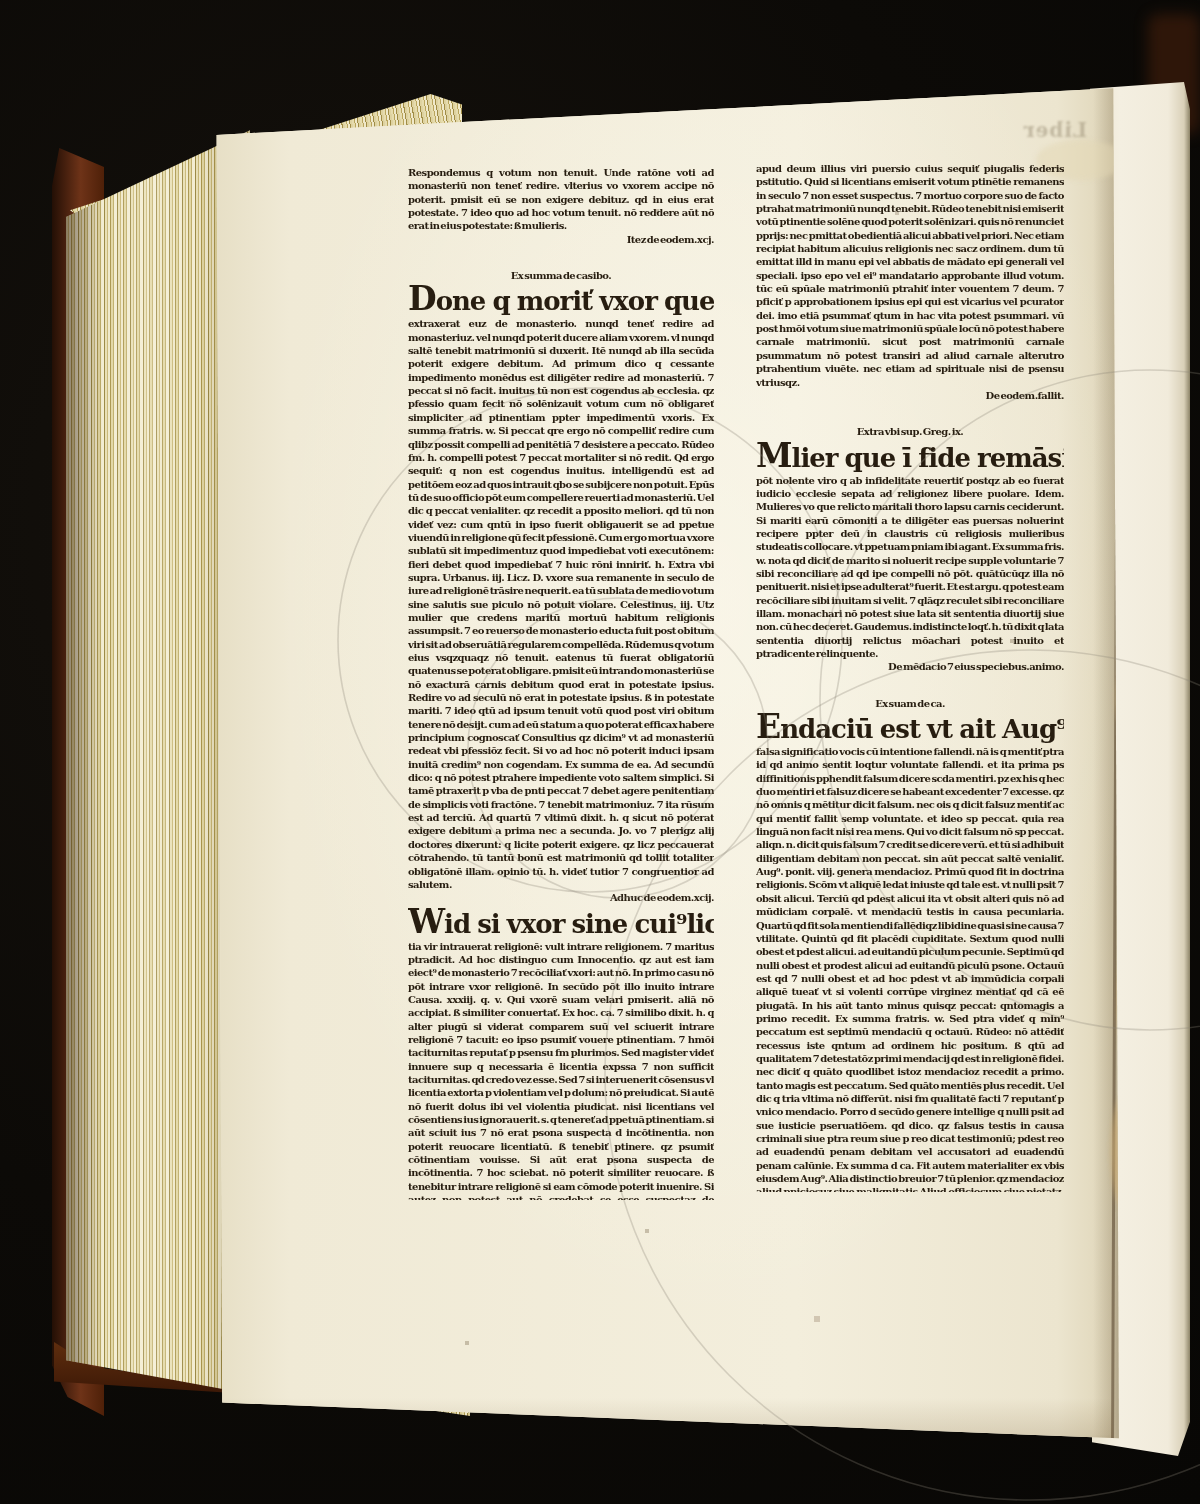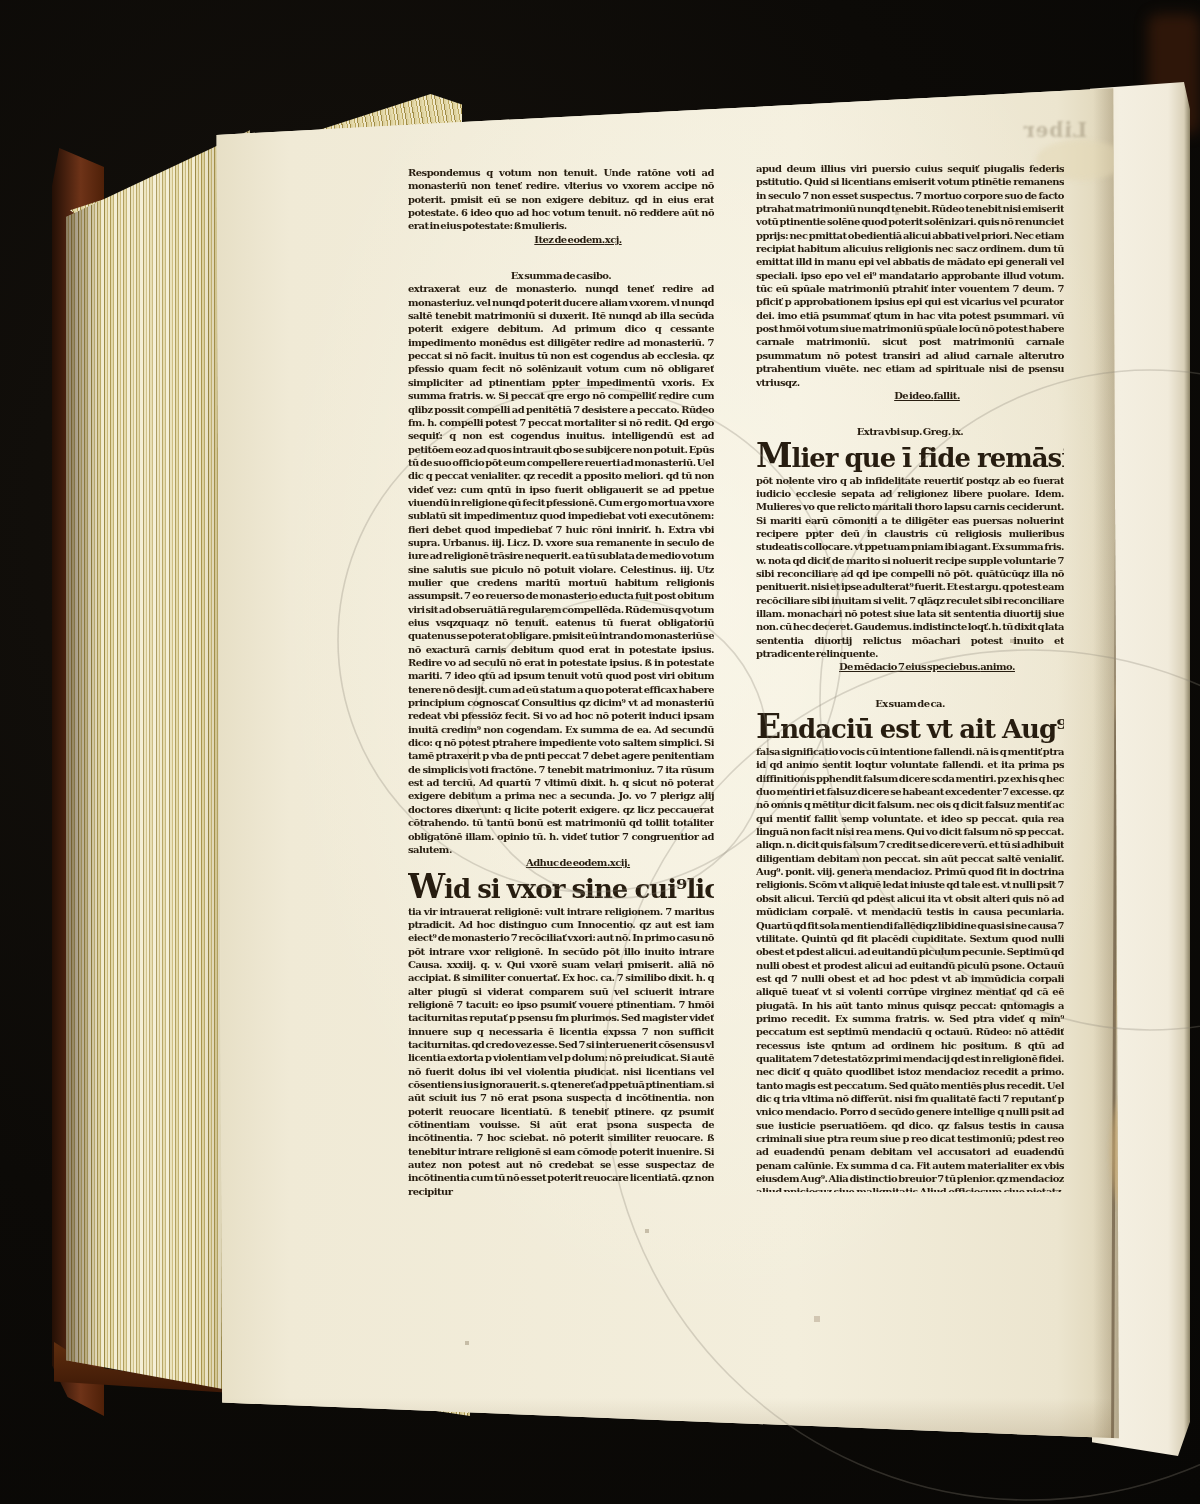--- a/index.html
+++ b/index.html
@@ -66,21 +66,21 @@
     transform:scaleX(-1);filter:blur(1.3px);color:rgba(125,112,88,.38);
     font-size:20px;font-weight:700;letter-spacing:1px;}
 
   
   .col{position:absolute;z-index:6;width:306px;overflow:hidden;
     font-size:10px;line-height:13.35px;letter-spacing:-0.55px;word-spacing:-2px;
     font-weight:700;color:#271d10;text-align:justify;}
   .col-left{left:212px;top:86px;height:1034px;}
   .col-right{left:560px;top:82px;width:308px;height:1030px;}
   .col .body{text-align:justify;}
-  .col .rubric{display:flex;justify-content:center;padding-left:34px;text-decoration:underline;}
+  .col .rubric{display:flex;justify-content:flex-end;padding-left:34px;}
   .col .center{text-align:center;margin-top:23px;}
   .col .heading{font-size:26px;line-height:30px;letter-spacing:-1px;word-spacing:-1px;
     text-align:center;margin:2px 0 1px;white-space:nowrap;}
   .col .heading::first-letter{font-size:33px;}
 
   .watermark{position:absolute;left:0;top:0;z-index:9;pointer-events:none;}
 </style>
 </head>
 <body>
 
@@ -102,38 +102,39 @@
     <div class="stain s1"></div>
     <div class="stain s2"></div>
     <div class="stain s3"></div>
     <div class="stain s4"></div>
     <div class="stain s5"></div>
     <div class="specks"></div>
 
     <div class="show-through">Liber</div>
 
     <div class="col col-left">
-        <div class="body">Respondemus q votum non tenuit. Unde ratōne voti ad monasteriū non teneť redire. vlterius vo vxorem accipe nō poterit. pmisit eū se non exigere debituz. qd in eius erat potestate. 6 ideo quo ad hoc votum tenuit. nō reddere aūt nō erat in eius potestate: ß mulieris.</div>
+        <div class="body">Respondemus q votum non tenuit. Unde ratōne voti ad monasteriū non teneť redire. vlterius vo vxorem accipe nō poterit. pmisit eū se non exigere debituz. qd in eius erat potestate. 7 ideo quo ad hoc votum tenuit. nō reddere aūt nō erat in eius potestate: ß mulieris.</div>
         <div class="rubric">
           <span>Itez de eodem.</span>
           <span>xcj.</span>
         </div>
         <div class="center">Ex summa de casibo.</div>
+        <div class="heading">Done q moriť vxor que</div>
         <div class="body">extraxerat euz de monasterio. nunqd teneť redire ad monasteriuz. vel nunqd poterit ducere aliam vxorem. vl nunqd saltē tenebit matrimoniū si duxerit. Itē nunqd ab illa secūda poterit exigere debitum. Ad primum dico q cessante impedimento monēdus est diligēter redire ad monasteriū. 7 peccat si nō facit. inuitus tū non est cogendus ab ecclesia. qz pfessio quam fecit nō solēnizauit votum cum nō obligareť simpliciter ad ptinentiam ppter impedimentū vxoris.   Ex summa fratris. w. Si peccat qre ergo nō compelliť redire cum qlibz possit compelli ad penitētiā 7 desistere a peccato. Rūdeo fm. h. compelli potest 7 peccat mortaliter si nō redit. Qd ergo sequiť: q non est cogendus inuitus. intelligendū est ad petitōem eoz ad quos intrauit qbo se subijcere non potuit. Epūs tū de suo officio pōt eum compellere reuerti ad monasteriū. Uel dic q peccat venialiter. qz recedit a pposito meliori. qd tū non videť vez: cum qntū in ipso fuerit obligauerit se ad ppetue viuendū in religione qū fecit pfessionē. Cum ergo mortua vxore sublatū sit impedimentuz quod impediebat voti executōnem: fieri debet quod impediebať 7 huic rōni inniriť. h.   Extra vbi supra. Urbanus. iij. Licz. D. vxore sua remanente in seculo de iure ad religionē trāsire nequerit. ea tū sublata de medio votum sine salutis sue piculo nō potuit violare.   Celestinus. iij. Utz mulier que credens maritū mortuū habitum religionis assumpsit. 7 eo reuerso de monasterio educta fuit post obitum viri sit ad obseruātiā regularem compellēda. Rūdemus q votum eius vsqzquaqz nō tenuit. eatenus tū fuerat obligatoriū quatenus se poterat obligare. pmisit eū intrando monasteriū se nō exacturā carnis debitum quod erat in potestate ipsius. Redire vo ad seculū nō erat in potestate ipsius. ß in potestate mariti. 7 ideo qtū ad ipsum tenuit votū quod post viri obitum tenere nō desijt. cum ad eū statum a quo poterat efficax habere principium cognoscať Consultius qz dicim⁹ vt ad monasteriū redeat vbi pfessiōz fecit. Si vo ad hoc nō poterit induci ipsam inuitā credim⁹ non cogendam.   Ex summa de ea. Ad secundū dico: q nō potest ptrahere impediente voto saltem simplici. Si tamē ptraxerit p vba de pnti peccat 7 debet agere penitentiam de simplicis voti fractōne. 7 tenebit matrimoniuz. 7 ita rūsum est ad terciū. Ad quartū 7 vltimū dixit. h. q sicut nō poterat exigere debitum a prima nec a secunda. Jo. vo 7 plerigz alij doctores dixerunt: q licite poterit exigere. qz licz peccauerat cōtrahendo. tū tantū bonū est matrimoniū qd tollit totaliter obligatōnē illam. opinio tū. h. videť tutior 7 congruentior ad salutem.</div>
         <div class="rubric">
           <span>Adhuc de eodem.</span>
           <span>xcij.</span>
         </div>
         <div class="heading">Wid si vxor sine cui⁹licen</div>
         <div class="body">tia vir intrauerat religionē: vult intrare religionem. 7 maritus ptradicit. Ad hoc distinguo cum Innocentio. qz aut est iam eiect⁹ de monasterio 7 recōciliať vxori: aut nō. In primo casu nō pōt intrare vxor religionē. In secūdo pōt illo inuito intrare   Causa. xxxiij. q. v. Qui vxorē suam velari pmiserit. aliā nō accipiat. ß similiter conuertať. Ex hoc. ca. 7 similibo dixit. h. q alter piugū si viderat comparem suū vel sciuerit intrare religionē 7 tacuit: eo ipso psumiť vouere ptinentiam. 7 hmōi taciturnitas reputať p psensu fm plurimos. Sed magister videť innuere sup q necessaria ē licentia expssa 7 non sufficit taciturnitas. qd credo vez esse. Sed 7 si interuenerit cōsensus vl licentia extorta p violentiam vel p dolum: nō preiudicat. Si autē nō fuerit dolus ibi vel violentia piudicat. nisi licentians vel cōsentiens ius ignorauerit. s. q tenereť ad ppetuā ptinentiam. si aūt sciuit ius 7 nō erat psona suspecta d incōtinentia. non poterit reuocare licentiatū. ß tenebiť ptinere. qz psumiť cōtinentiam vouisse. Si aūt erat psona suspecta de incōtinentia. 7 hoc sciebat. nō poterit similiter reuocare. ß tenebitur intrare religionē si eam cōmode poterit inuenire. Si autez non potest aut nō credebat se esse suspectaz de incōtinentia cum tū nō esset poterit reuocare licentiatā. qz non recipitur</div>
       </div>
     <div class="col col-right">
         <div class="body">apud deum illius viri puersio cuius sequiť piugalis federis pstitutio. Quid si licentians emiserit votum ptinētie remanens in seculo 7 non esset suspectus. 7 mortuo corpore suo de facto ptrahat matrimoniū nunqd tenebit. Rūdeo tenebit nisi emiserit votū ptinentie solēne quod poterit solēnizari. quis nō renunciet pprijs: nec pmittat obedientiā alicui abbati vel priori. Nec etiam recipiat habitum alicuius religionis nec sacz ordinem. dum tū emittat illd in manu epi vel abbatis de mādato epi generali vel speciali. ipso epo vel ei⁹ mandatario approbante illud votum. tūc eū spūale matrimoniū ptrahiť inter vouentem 7 deum. 7 pficiť p approbationem ipsius epi qui est vicarius vel pcurator dei. imo etiā psummať qtum in hac vita potest psummari. vū post hmōi votum siue matrimoniū spūale locū nō potest habere carnale matrimoniū. sicut post matrimoniū carnale psummatum nō potest transiri ad aliud carnale alterutro ptrahentium viuēte. nec etiam ad spirituale nisi de psensu vtriusqz.</div>
         <div class="rubric">
-          <span>De ideo.</span>
+          <span>De eodem.</span>
           <span>fallit.</span>
         </div>
         <div class="center">Extra vbi sup. Greg. ix.</div>
         <div class="heading">Mlier que ī fide remāsit.</div>
         <div class="body">pōt nolente viro q ab infidelitate reuertiť postqz ab eo fuerat iudicio ecclesie sepata ad religionez libere puolare.   Idem. Mulieres vo que relicto maritali thoro lapsu carnis ceciderunt. Si mariti earū cōmoniti a te diligēter eas puersas noluerint recipere ppter deū in claustris cū religiosis mulieribus studeatis collocare. vt ppetuam pniam ibi agant.   Ex summa fris. w. nota qd diciť de marito si noluerit recipe supple voluntarie 7 sibi reconciliare ad qd ipe compelli nō pōt. quātūcūqz illa nō penituerit. nisi et ipse adulterat⁹ fuerit. Et est argu. q potest eam recōciliare sibi inuitam si velit. 7 qlāqz reculet sibi reconciliare illam. monachari nō potest siue lata sit sententia diuortij siue non. cū hec deceret. Gaudemus. indistincte loqť. h. tū dixit q lata sententia diuortij relictus mōachari potest inuito et ptradicente relinquente.</div>
         <div class="rubric">
           <span>De mēdacio 7 eius speciebus.</span>
           <span>animo.</span>
         </div>
         <div class="center">Ex suam de ca.</div>

